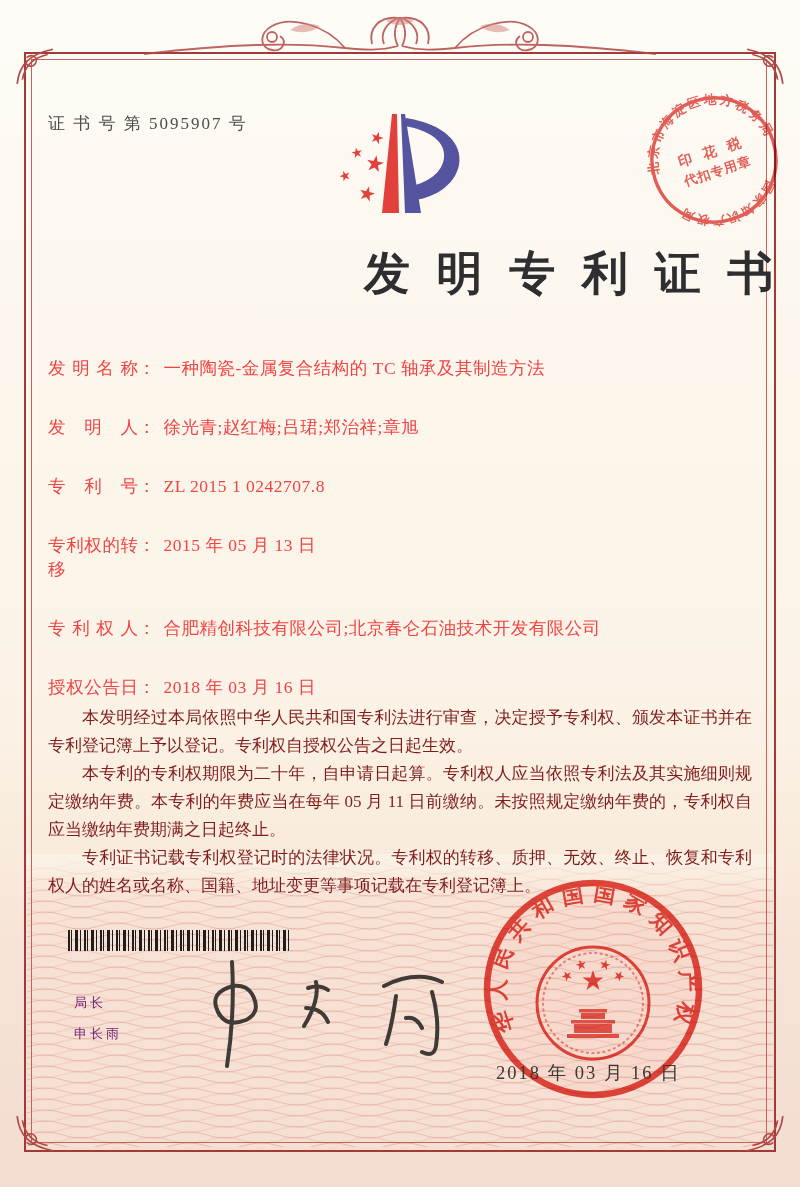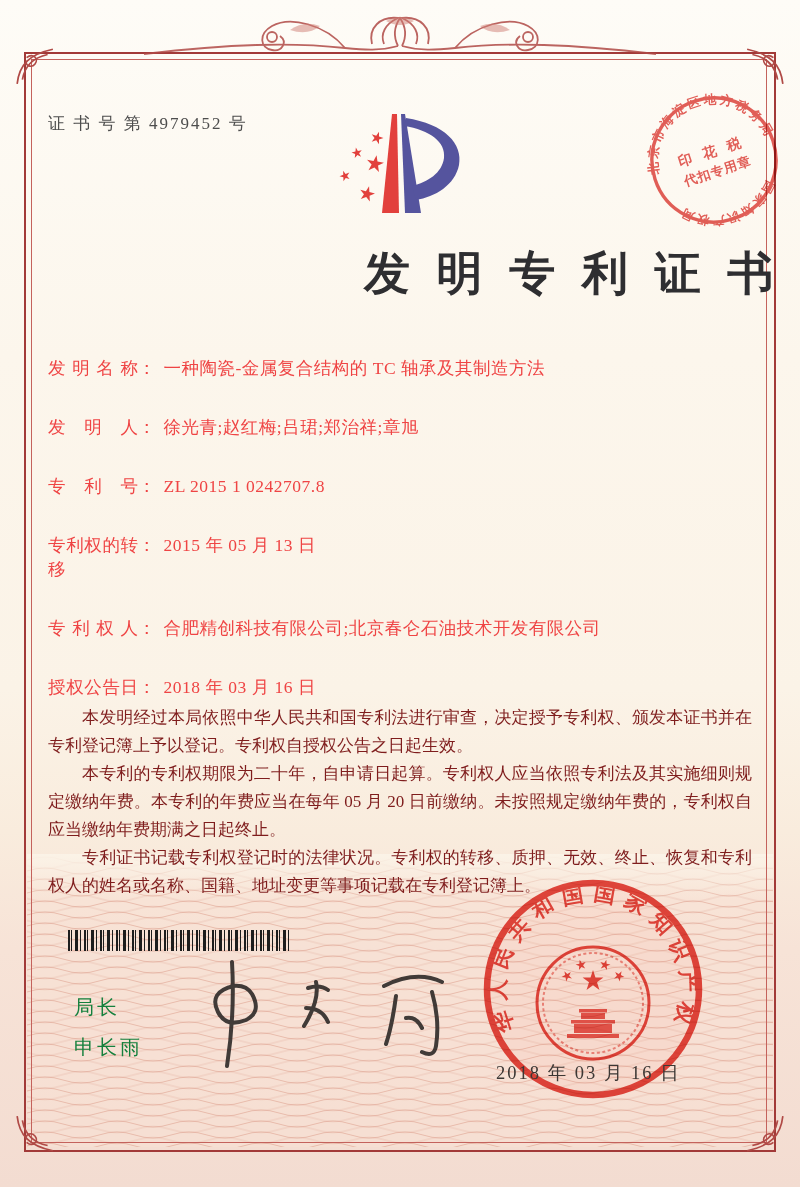--- a/index.html
+++ b/index.html
@@ -29,21 +29,21 @@
   
   .paras{left:48px;top:704px;width:704px;font-size:17px;line-height:28px;color:#7f1d1d;
          text-align:justify;}
   .paras p{margin:0;text-indent:2em;}
   
   .barcode{left:68px;top:930px;width:224px;height:21px;
     background:repeating-linear-gradient(90deg,#1d1d1d 0 2px,transparent 2px 3px,
       #1d1d1d 3px 4px,transparent 4px 7px,#1d1d1d 7px 10px,transparent 10px 12px,
       #1d1d1d 12px 13px,transparent 13px 16px);}
   
-  .director{left:74px;top:994px;font-size:20px;color:#15803d;letter-spacing:3px;}
+  .director{left:74px;top:994px;font-size:13px;color:#701a75;letter-spacing:3px;}
   .director div{margin-bottom:13px;}
   .signature{left:188px;top:952px;width:270px;height:130px;}
   .main-seal{left:476px;top:872px;width:234px;height:234px;mix-blend-mode:multiply;}
   .grant-date{left:496px;top:1060px;font-size:18.5px;color:#3c3734;letter-spacing:2px;z-index:5;}
   .waves{left:27px;top:854px;width:746px;height:293px;}
 </style>
 </head>
 <body>
 
 <svg class="abs waves" width="746" height="293">
@@ -117,21 +117,21 @@
 <div class="abs corner" style="left:744px;top:1114px;transform:scale(-1,-1);">
   <svg viewBox="0 0 40 40">
       <g stroke="#b04a46" fill="none" stroke-width="1.6">
     <path d="M3 38 C5 20 14 10 37 5"></path>
         <path d="M8 34 C10 22 18 13 32 10"></path>
     <path d="M12 13 c6 -5 12 1 8 6 c-3 4 -10 2 -8 -3"></path>
       </g>
     </svg>
 </div>
 
-<div class="abs cert-no">证 书 号 第 4979452 号</div>
+<div class="abs cert-no">证 书 号 第 5095907 号</div>
 
 <svg class="abs logo" viewBox="0 0 180 152">
   <defs>
     <path id="star" d="M0,-1 L0.2245,-0.309 L0.951,-0.309 L0.363,0.118 L0.588,0.809 L0,0.382 L-0.588,0.809 L-0.363,0.118 L-0.951,-0.309 L-0.2245,-0.309 Z"></path>
   </defs>
   <g fill="#e2403c">
     <use href="#star" transform="translate(57,52) scale(6.5) rotate(18)"></use>
     <use href="#star" transform="translate(37,67) scale(5.5) rotate(-12)"></use>
     <use href="#star" transform="translate(55,78) scale(9) rotate(10)"></use>
     <use href="#star" transform="translate(25,90) scale(5.5) rotate(-20)"></use>
@@ -192,21 +192,21 @@
   </div>
   <div class="field-row">
     <span class="field-label">授权公告日</span>
       <span class="field-colon">：</span>
     <span class="field-value">2018 年 03 月 16 日</span>
   </div>
 </div>
 
 <div class="abs paras">
   <p>本发明经过本局依照中华人民共和国专利法进行审查，决定授予专利权、颁发本证书并在专利登记簿上予以登记。专利权自授权公告之日起生效。</p>
-  <p>本专利的专利权期限为二十年，自申请日起算。专利权人应当依照专利法及其实施细则规定缴纳年费。本专利的年费应当在每年 05 月 20 日前缴纳。未按照规定缴纳年费的，专利权自应当缴纳年费期满之日起终止。</p>
+  <p>本专利的专利权期限为二十年，自申请日起算。专利权人应当依照专利法及其实施细则规定缴纳年费。本专利的年费应当在每年 05 月 11 日前缴纳。未按照规定缴纳年费的，专利权自应当缴纳年费期满之日起终止。</p>
   <p>专利证书记载专利权登记时的法律状况。专利权的转移、质押、无效、终止、恢复和专利权人的姓名或名称、国籍、地址变更等事项记载在专利登记簿上。</p>
 </div>
 
 <div class="abs barcode"></div>
 
 <div class="abs director">
   <div>局长</div>
   <div>申长雨</div>
 </div>
 

